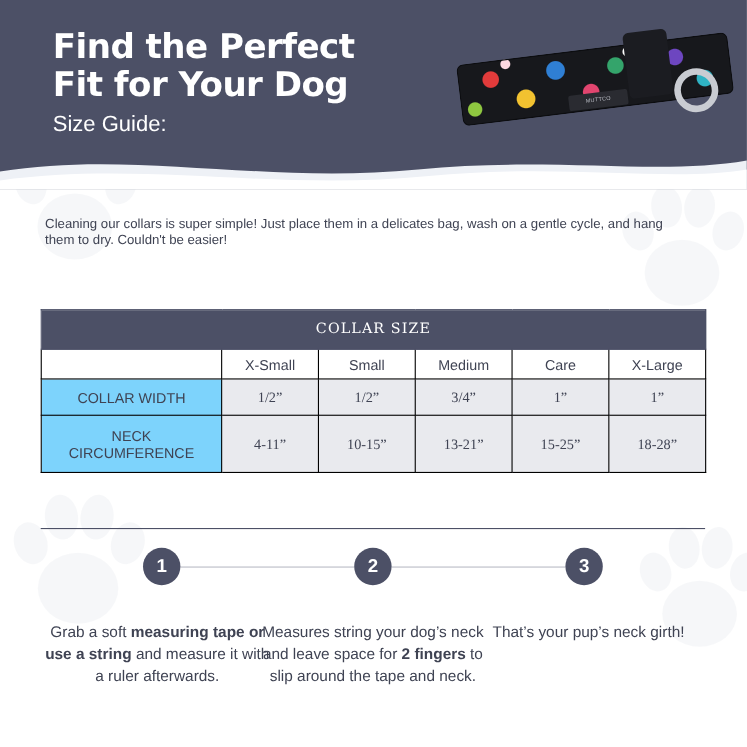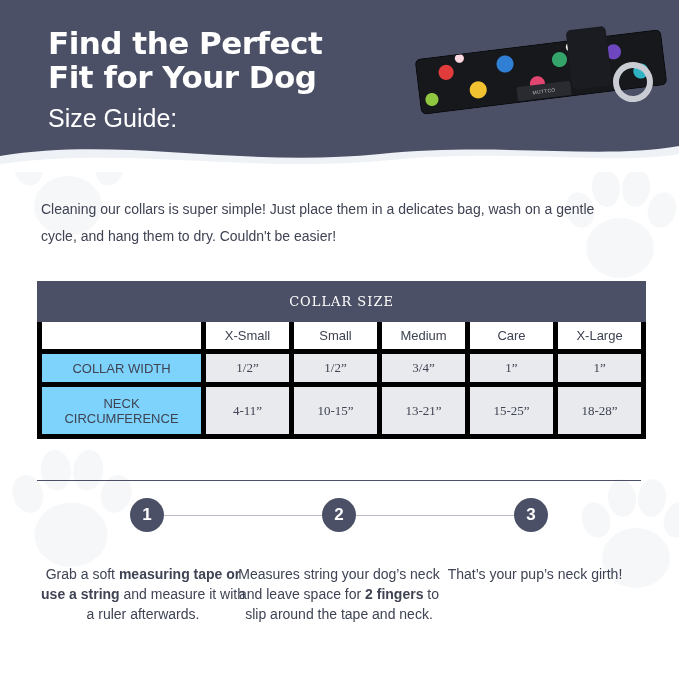--- a/index.html
+++ b/index.html
@@ -45,23 +45,23 @@
   .hl1, .hl2 {
     font-family: "DejaVu Sans", sans-serif;
     font-weight: bold;
     color: #ffffff;
     font-size: 31px;
     line-height: 34px;
     letter-spacing: -0.5px;
   }
   .hl3 {
     color: #ffffff;
-    font-size: 25px;
+    font-size: 20px;
     line-height: 34px;
-    margin-top: 7px;
+    margin-top: 2px;
     font-weight: normal;
   }
 
   
   #collar-wrap {
     position: absolute;
     right: 14px; top: 18px;
     width: 248px; height: 118px;
   }
   #collar-strap {
@@ -125,52 +125,52 @@
     left: 41px; top: 196px;
     width: 580px;
   }
   #care-title {
     font-weight: bold;
     font-size: 17px;
     color: #3b3f52;
     margin-bottom: 5px;
   }
   #care-body {
-    font-size: 14px;
-    line-height: 27px;
+    font-size: 12px;
+    line-height: 15px;
     color: #3f4353;
   }
 
   
   #table {
     position: absolute;
     left: 37px; top: 281px;
     width: 604px;
     border-collapse: collapse;
     table-layout: fixed;
   }
   #table td, #table th {
-    border: 5px solid #000000;
+    border: 1px solid #000000;
     font-size: 13px;
     color: #3f4353;
     text-align: center;
     vertical-align: middle;
     padding: 0;
   }
   .thead-cell {
     background: #4c5066;
     color: #ffffff !important;
     font-family: "DejaVu Serif", serif;
     font-size: 16.5px;
     letter-spacing: 1px;
     height: 36px;
     border-color: #4c5066 !important;
   }
   .col-head {
-    height: 32px;
+    height: 27px;
     background: #ffffff;
     font-size: 14px;
     color: #3f4353;
   }
   .row-label {
     text-align: left;
     padding-left: 11px;
     font-size: 14px;
     color: #3f4353;
     background: #7dd3fc;

